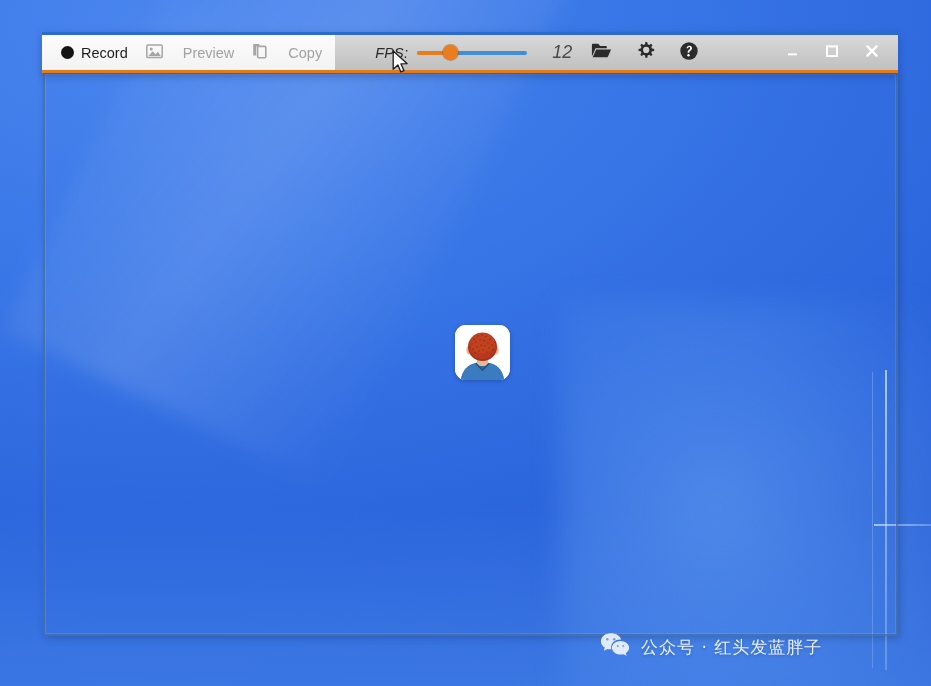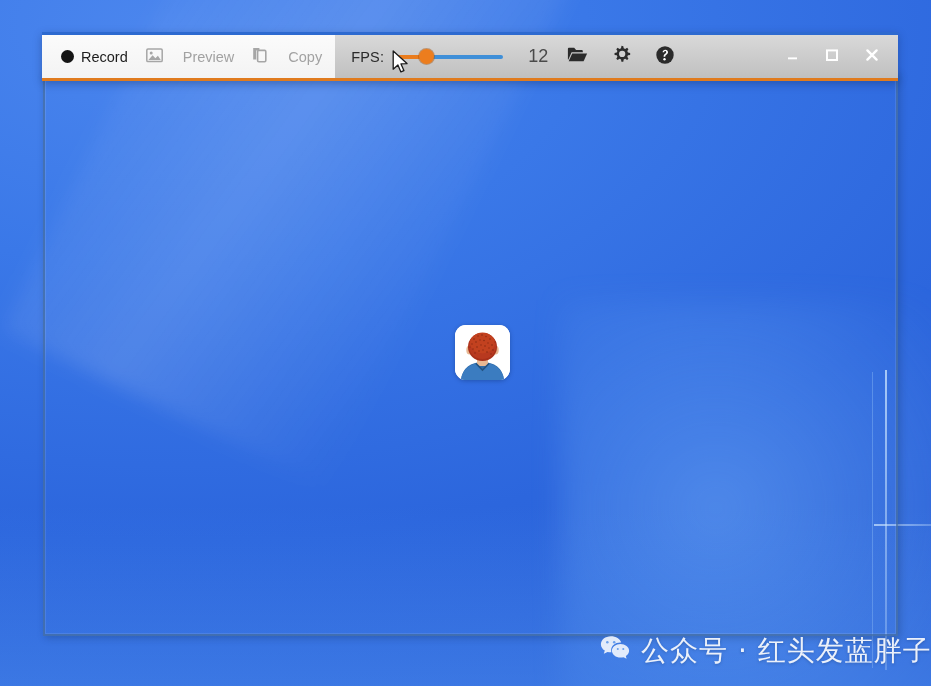--- a/index.html
+++ b/index.html
@@ -74,21 +74,21 @@
     border: 2px solid rgba(70,110,160,.75);
     box-shadow: 0 0 0 1px rgba(255,255,255,.10) inset,
                 2px 2px 7px rgba(20,45,90,.30);
     background: transparent;
   }
 
   
   .toolbar-window {
     position: absolute;
     left: 42px; top: 32px;
-    width: 856px; height: 49px;
+    width: 856px; height: 41px;
     box-sizing: border-box;
     background: linear-gradient(180deg, #d6d6d6 0%, #c9c9c9 55%, #bdbdbd 100%);
     border-top: 3px solid #2d6ad0;
     border-bottom: 3px solid #e07b1e;
     box-shadow: 0 3px 8px rgba(15,40,85,.35);
     display: flex;
     align-items: stretch;
   }
 
   
@@ -135,21 +135,22 @@
     display: block;
   }
 
   .ico { display: block; }
 
   
   .fps-group {
     display: flex;
     align-items: center;
     gap: 9px;
-    margin-left: 10px;
+    margin-left: 34px;
+    font-style: italic;
   }
   .fps-label {
     font-size: 14.5px;
     color: #2a2a2a;
     letter-spacing: .2px;
   }
   .slider {
     position: relative;
     width: 110px;
     height: 18px;
@@ -230,21 +231,21 @@
   }
 
   
   .watermark {
     position: absolute;
     left: 600px; top: 632px;
     display: flex;
     align-items: center;
     gap: 11px;
     color: rgba(255,255,255,.90);
-    font-size: 28px;
+    font-size: 17px;
     font-family: "DejaVu Sans", sans-serif;
     letter-spacing: 1px;
     text-shadow: 0 1px 3px rgba(20,50,100,.35);
     white-space: nowrap;
   }
   .wechat-ico { display: block; opacity: .92; }
 </style>
 </head>
 <body>
 

